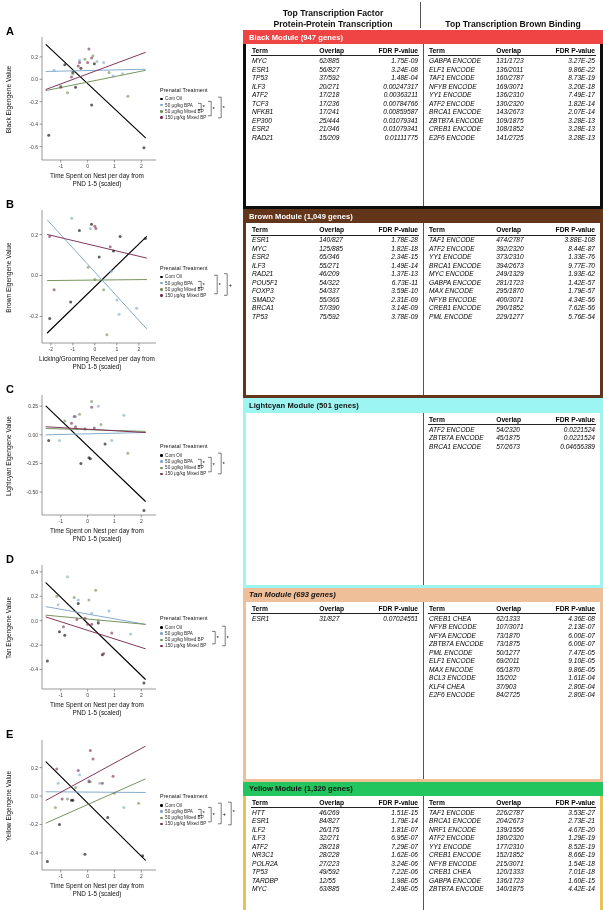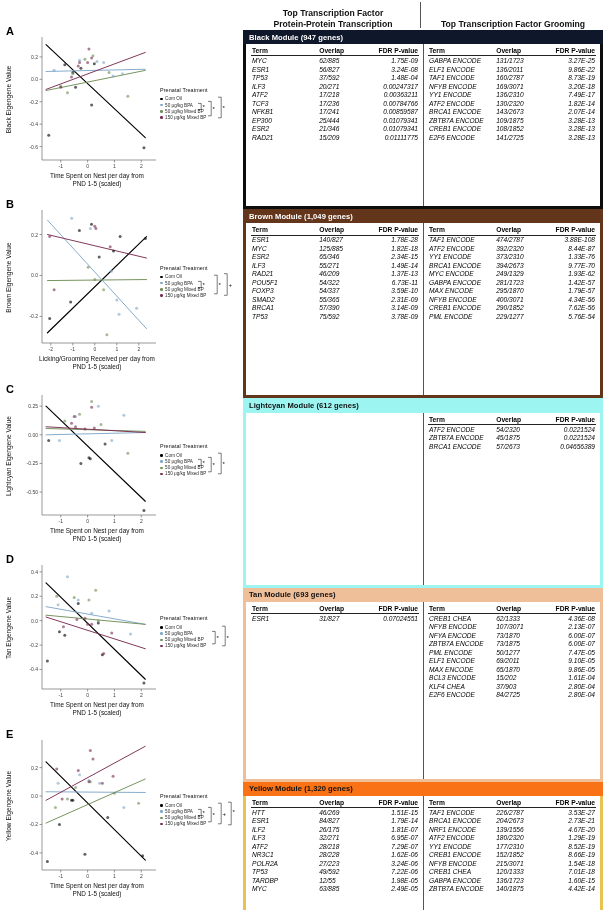--- a/index.html
+++ b/index.html
@@ -506,26 +506,26 @@
         </div></div>
     </div>
 
   <div class="tables">
     <div class="tbl-head">
       <div class="hcell left">
         <div>Top Transcription Factor</div>
         <div>Protein-Protein Transcription</div>
       </div>
       <div class="hcell right">
-        <span>Top Transcription Factor Grooming</span>
+        <span>Top Transcription Brown Binding</span>
       </div>
     </div>
     <div id="modules">
         <div class="module">
-          <div class="mod-header" style="background: #0f172a; color: rgb(255, 255, 255);">Black Module (947 genes)</div>
+          <div class="mod-header" style="background: #ef4444; color: rgb(255, 255, 255);">Black Module (947 genes)</div>
           <div class="mod-body" style="height: 165px; background: rgb(255, 255, 255); border-left: 3px solid rgb(13, 13, 13); border-right: 3px solid rgb(13, 13, 13); border-bottom: 3px solid rgb(13, 13, 13);">
             <div class="halftbl" style="width: 177px;">
               <table>
                 <thead>
                   <tr>
                     <th class="c-term">Term</th>
                     <th class="c-ovl">Overlap</th>
                     <th class="c-fdr">FDR P-value</th>
                   </tr>
                 </thead>
@@ -775,21 +775,21 @@
                     <td class="c-term">PML ENCODE</td>
                     <td class="c-ovl">229/1277</td>
                     <td class="c-fdr">5.76E-54</td>
                   </tr>
                 </tbody>
               </table>
             </div>
           </div>
         </div>
         <div class="module">
-          <div class="mod-header" style="background: rgb(157, 245, 242); color: rgb(17, 17, 17);">Lightcyan Module (612 genes)</div>
+          <div class="mod-header" style="background: rgb(157, 245, 242); color: rgb(17, 17, 17);">Lightcyan Module (501 genes)</div>
           <div class="mod-body" style="height: 175px; background: rgb(255, 255, 255); border-left: 3px solid rgb(157, 245, 242); border-right: 3px solid rgb(157, 245, 242); border-bottom: 3px solid rgb(157, 245, 242);">
             <div class="halftbl" style="width: 177px;"></div>
             <div class="mod-divider" style="left: 177px; background: rgb(85, 85, 85);"></div>
             <div class="halftbl" style="width: 177px;">
               <table>
                 <thead>
                   <tr>
                     <th class="c-term">Term</th>
                     <th class="c-ovl">Overlap</th>
                     <th class="c-fdr">FDR P-value</th>
@@ -810,21 +810,21 @@
                     <td class="c-term">BRCA1 ENCODE</td>
                     <td class="c-ovl">57/2673</td>
                     <td class="c-fdr">0.04656389</td>
                   </tr>
                 </tbody>
               </table>
             </div>
           </div>
         </div>
         <div class="module">
-          <div class="mod-header" style="background: rgb(239, 191, 154); color: rgb(17, 17, 17);">Tan Module (693 genes)</div>
+          <div class="mod-header" style="background: rgb(239, 191, 154); color: rgb(17, 17, 17); font-style: italic;">Tan Module (693 genes)</div>
           <div class="mod-body" style="height: 180px; background: rgb(255, 255, 255); border-left: 3px solid rgb(239, 191, 154); border-right: 3px solid rgb(239, 191, 154); border-bottom: 3px solid rgb(239, 191, 154);">
             <div class="halftbl" style="width: 177px;">
               <table>
                 <thead>
                   <tr>
                     <th class="c-term">Term</th>
                     <th class="c-ovl">Overlap</th>
                     <th class="c-fdr">FDR  P-value</th>
                   </tr>
                 </thead>
@@ -897,21 +897,21 @@
                     <td class="c-term">E2F6 ENCODE</td>
                     <td class="c-ovl">84/2725</td>
                     <td class="c-fdr">2.80E-04</td>
                   </tr>
                 </tbody>
               </table>
             </div>
           </div>
         </div>
         <div class="module">
-          <div class="mod-header" style="background: #f97316; color: rgb(17, 17, 17);">Yellow Module (1,320 genes)</div>
+          <div class="mod-header" style="background: #22c55e; color: rgb(17, 17, 17);">Yellow Module (1,320 genes)</div>
           <div class="mod-body" style="height: 182px; background: rgb(255, 255, 255); border-left: 3px solid rgb(232, 194, 82); border-right: 3px solid rgb(232, 194, 82); border-bottom: 3px solid rgb(232, 194, 82);">
             <div class="halftbl" style="width: 177px;">
               <table>
                 <thead>
                   <tr>
                     <th class="c-term">Term</th>
                     <th class="c-ovl">Overlap</th>
                     <th class="c-fdr">FDR P-value</th>
                   </tr>
                 </thead>

